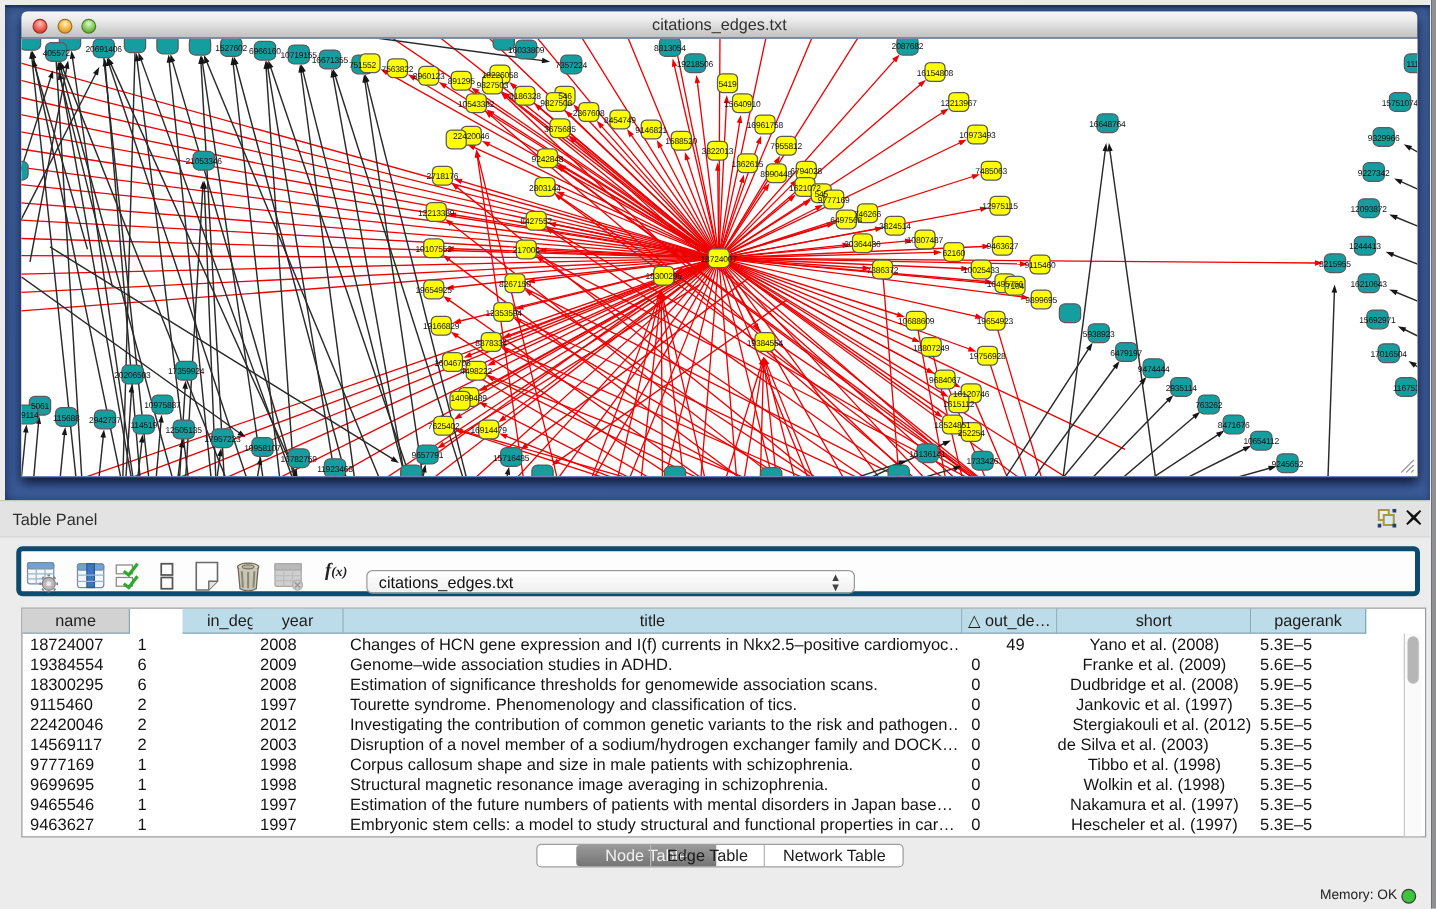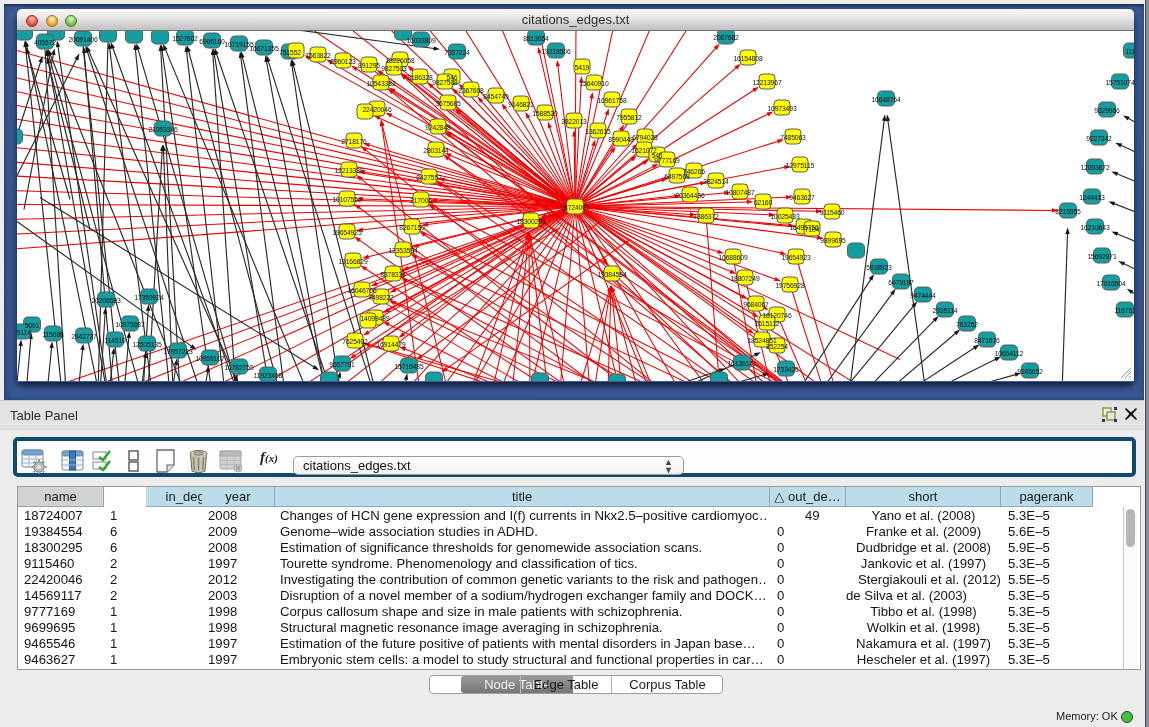--- a/index.html
+++ b/index.html
@@ -912,34 +912,34 @@
 <div class="trow" style="left:6px;top:133px;">9699695</div>
 <div class="trow" style="left:92px;top:133px;">1</div>
 <div class="trow" style="left:190px;top:133px;">1998</div>
 <div class="trow" style="left:262px;top:133px;width:488px;overflow:hidden;">Structural magnetic resonance image averaging in schizophrenia.</div>
 <div class="trow" style="left:759px;top:133px;">0</div>
 <div class="trow" style="left:828px;top:133px;width:155px;text-align:center;">Wolkin et al. (1998)</div>
 <div class="trow" style="left:990px;top:133px;">5.3E–5</div>
 <div class="trow" style="left:6px;top:149px;">9465546</div>
 <div class="trow" style="left:92px;top:149px;">1</div>
 <div class="trow" style="left:190px;top:149px;">1997</div>
-<div class="trow" style="left:262px;top:149px;width:488px;overflow:hidden;">Estimation of the future positive of patients with mental disorders in Japan base…</div>
+<div class="trow" style="left:262px;top:149px;width:488px;overflow:hidden;">Estimation of the future numbers of patients with mental disorders in Japan base…</div>
 <div class="trow" style="left:759px;top:149px;">0</div>
 <div class="trow" style="left:828px;top:149px;width:155px;text-align:center;">Nakamura et al. (1997)</div>
 <div class="trow" style="left:990px;top:149px;">5.3E–5</div>
 <div class="trow" style="left:6px;top:165px;">9463627</div>
 <div class="trow" style="left:92px;top:165px;">1</div>
 <div class="trow" style="left:190px;top:165px;">1997</div>
 <div class="trow" style="left:262px;top:165px;width:488px;overflow:hidden;">Embryonic stem cells: a model to study structural and functional properties in car…</div>
 <div class="trow" style="left:759px;top:165px;">0</div>
 <div class="trow" style="left:828px;top:165px;width:155px;text-align:center;">Hescheler et al. (1997)</div>
 <div class="trow" style="left:990px;top:165px;">5.3E–5</div>
   <div id="vscroll">
       <div id="vthumb"></div>
     </div>
 </div>
 <div id="tabbar">
   <div class="tab" id="tab1">Node Table</div>
   <div class="tab" id="tab2">Edge Table</div>
-  <div class="tab" id="tab3">Corpus Table</div>
+  <div class="tab" id="tab3">Network Table</div>
 </div>
 <div id="memory">Memory: OK</div>
 <div id="memdot"></div>
 
 </body></html>

